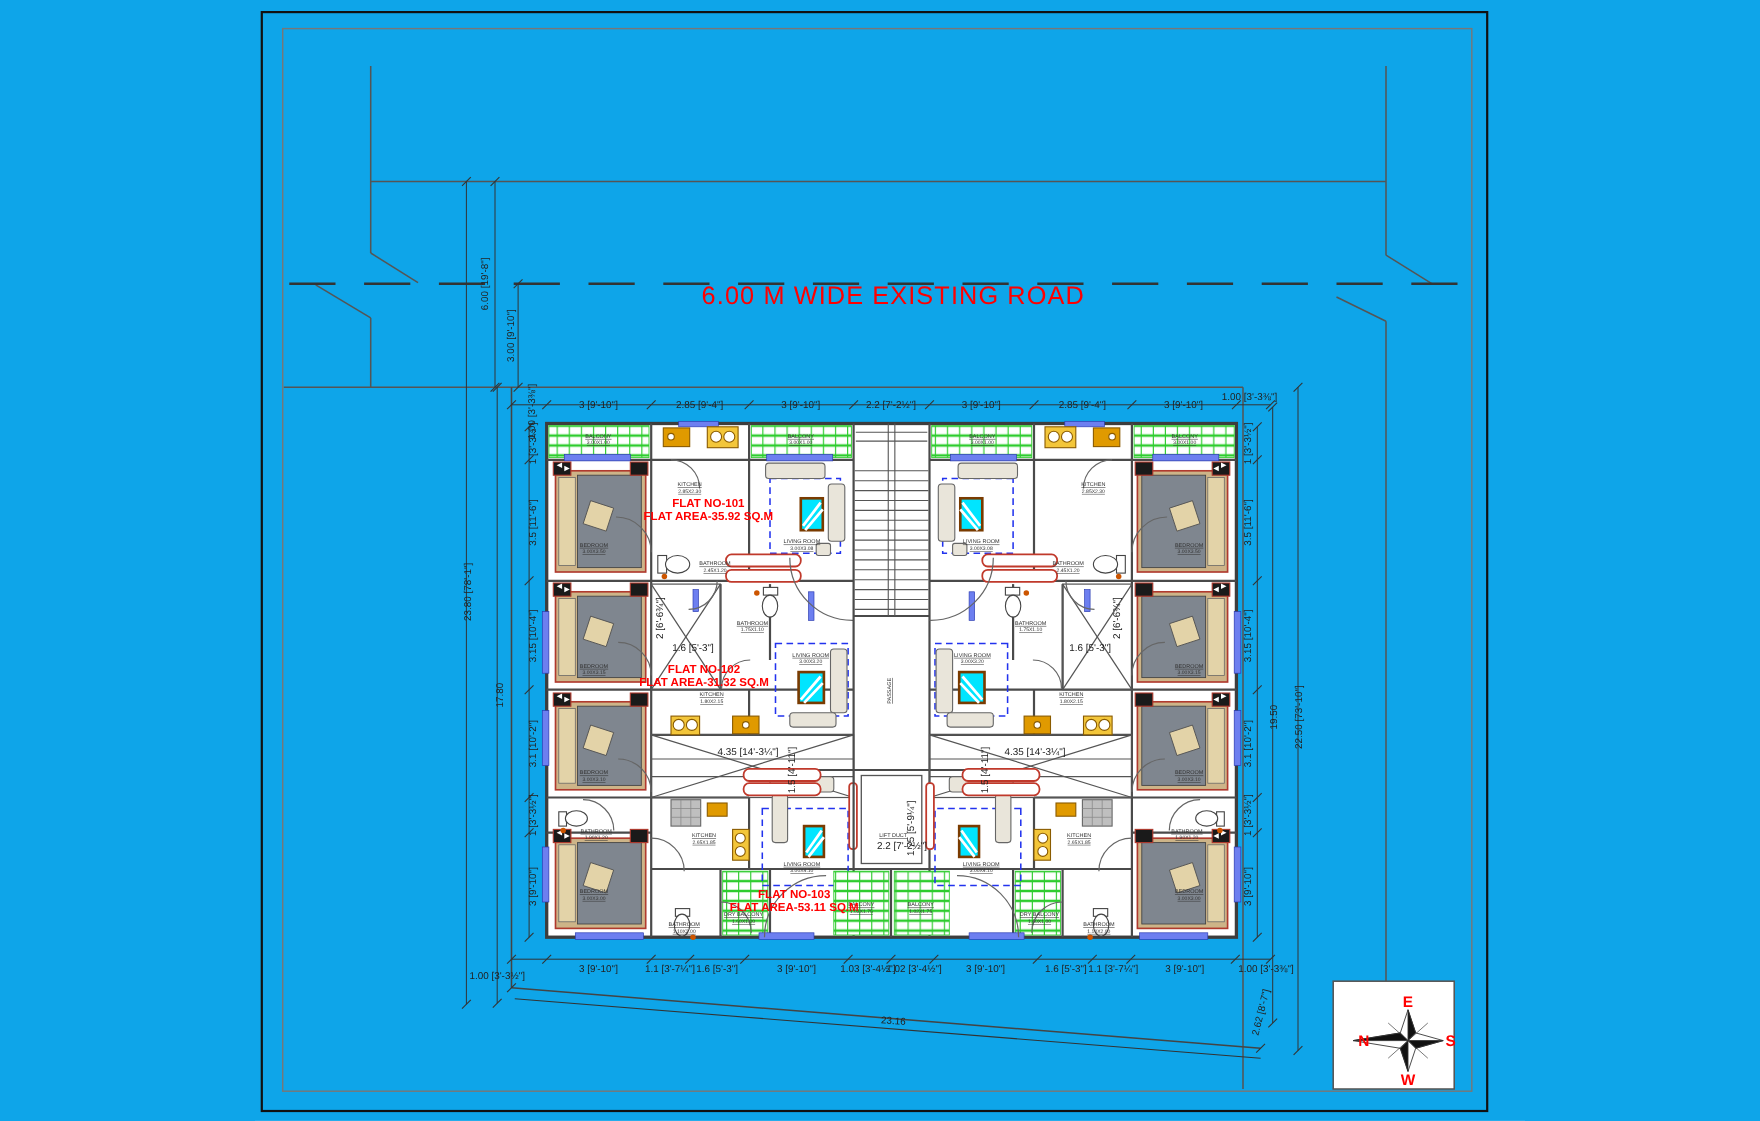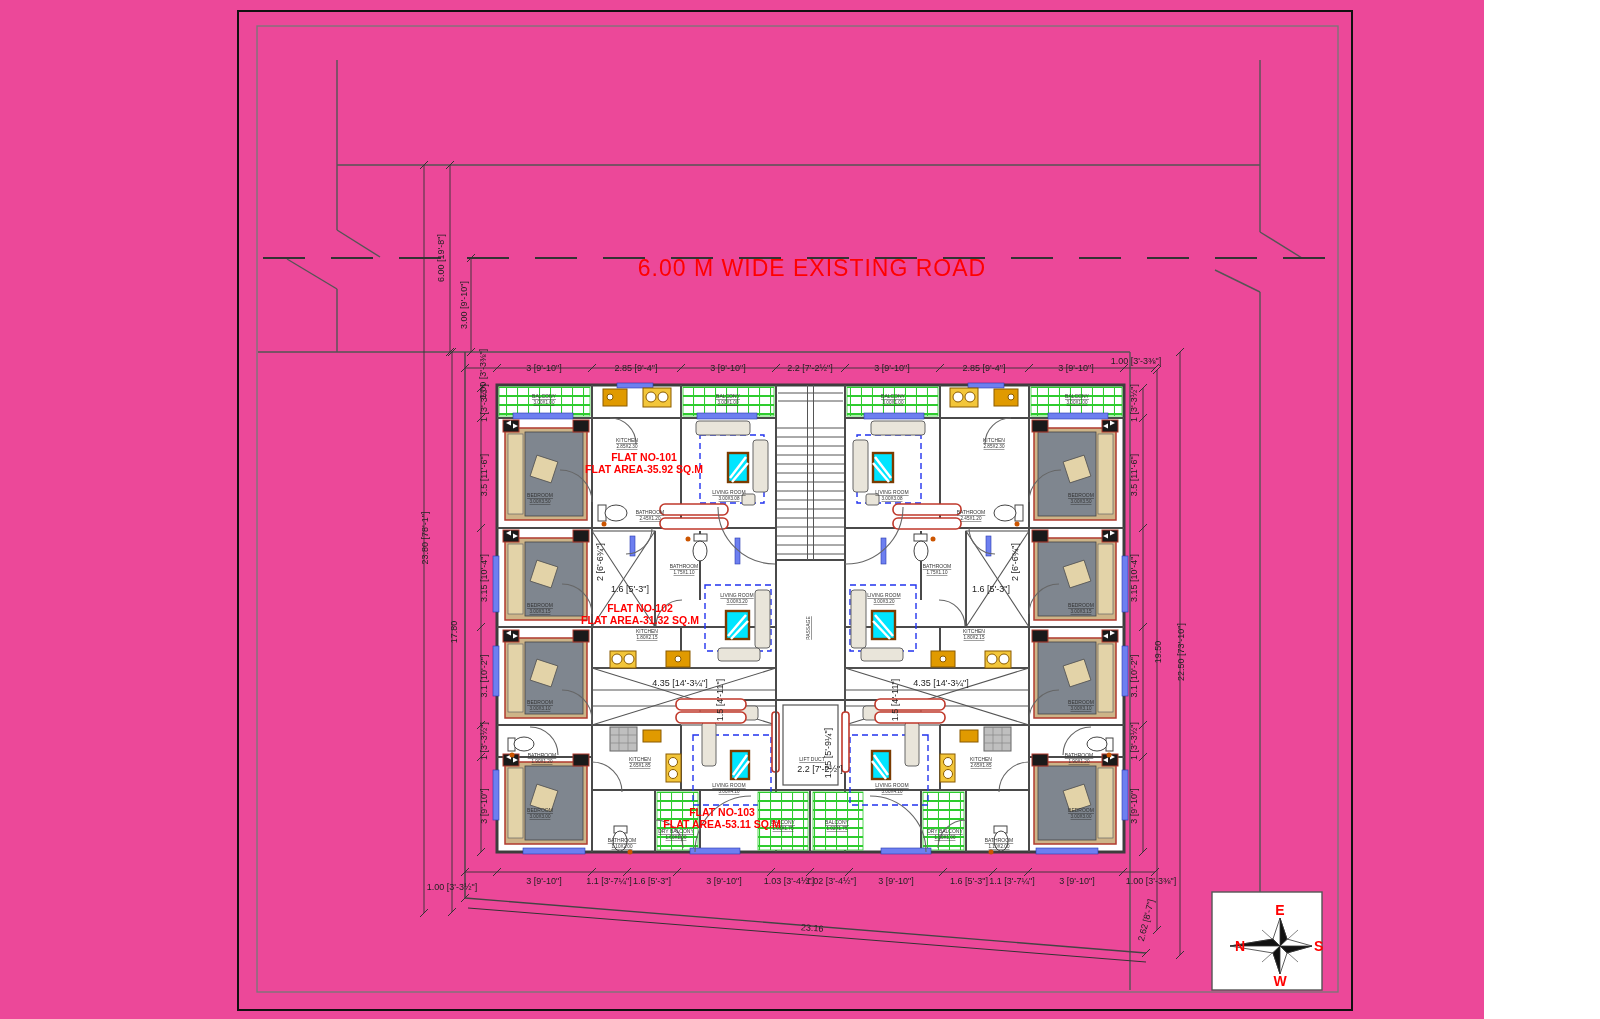--- a/index.html
+++ b/index.html
@@ -1,16 +1,16 @@
 <!DOCTYPE html>
 <html><head>
 <meta charset="utf-8">
 <style>
   html,body{margin:0;padding:0;background:#ffffff;}
-  .stage{position:relative;width:1484px;height:1019px;background:#ec4899;overflow:hidden;
+  .stage{position:relative;width:1600px;height:1019px;background:#0ea5e9;overflow:hidden;
          font-family:"Liberation Sans", sans-serif;}
   svg{position:absolute;left:0;top:0;}
   text{font-family:"Liberation Sans", sans-serif;}
   .dim{fill:#222;font-size:9px;}
   .roomname{fill:#333;font-size:5px;text-decoration:underline;}
   .roomsize{fill:#333;font-size:4.6px;text-decoration:underline;}
   .flatlbl{fill:#ff0000;font-size:10.5px;font-weight:bold;}
   .roadlbl{fill:#ff0000;font-size:23px;font-weight:500;letter-spacing:1px;}
   .complbl{fill:#ff0000;font-size:14px;font-weight:bold;}
 </style>

